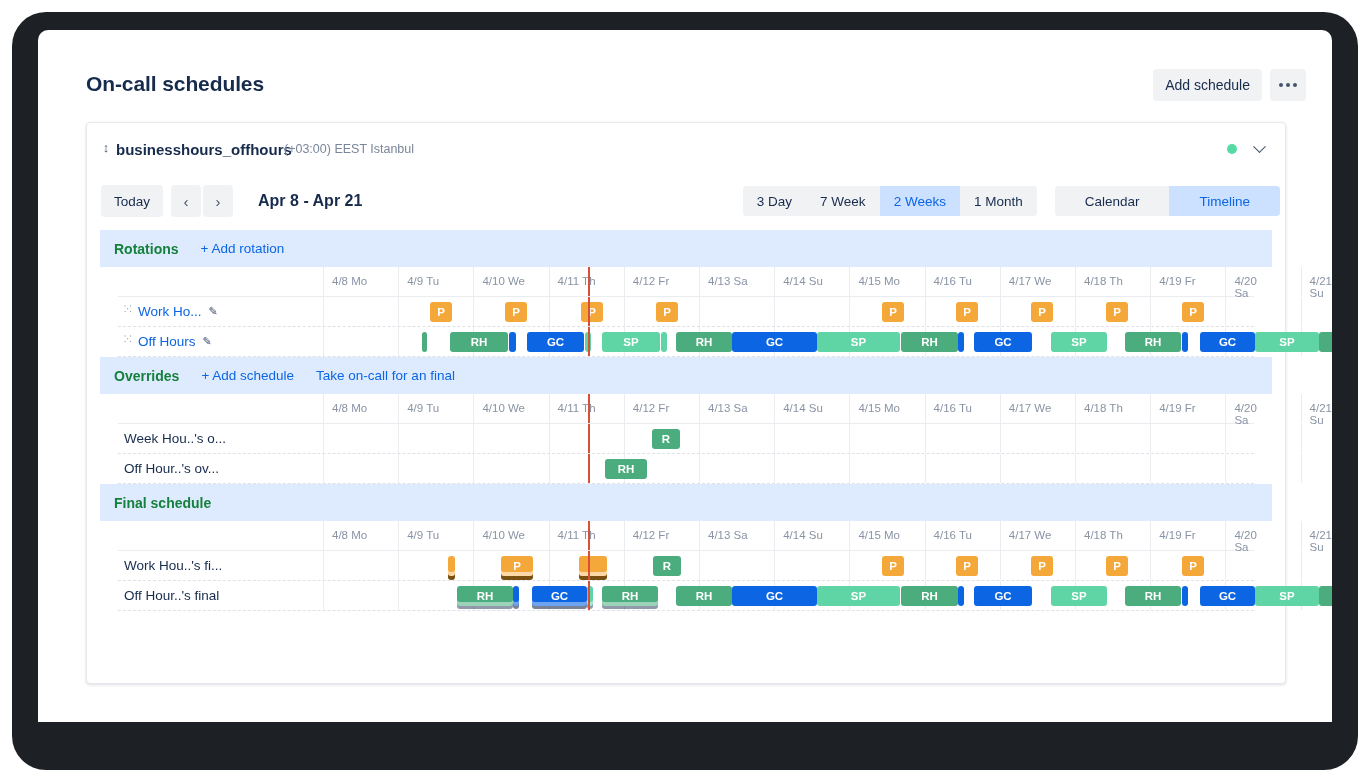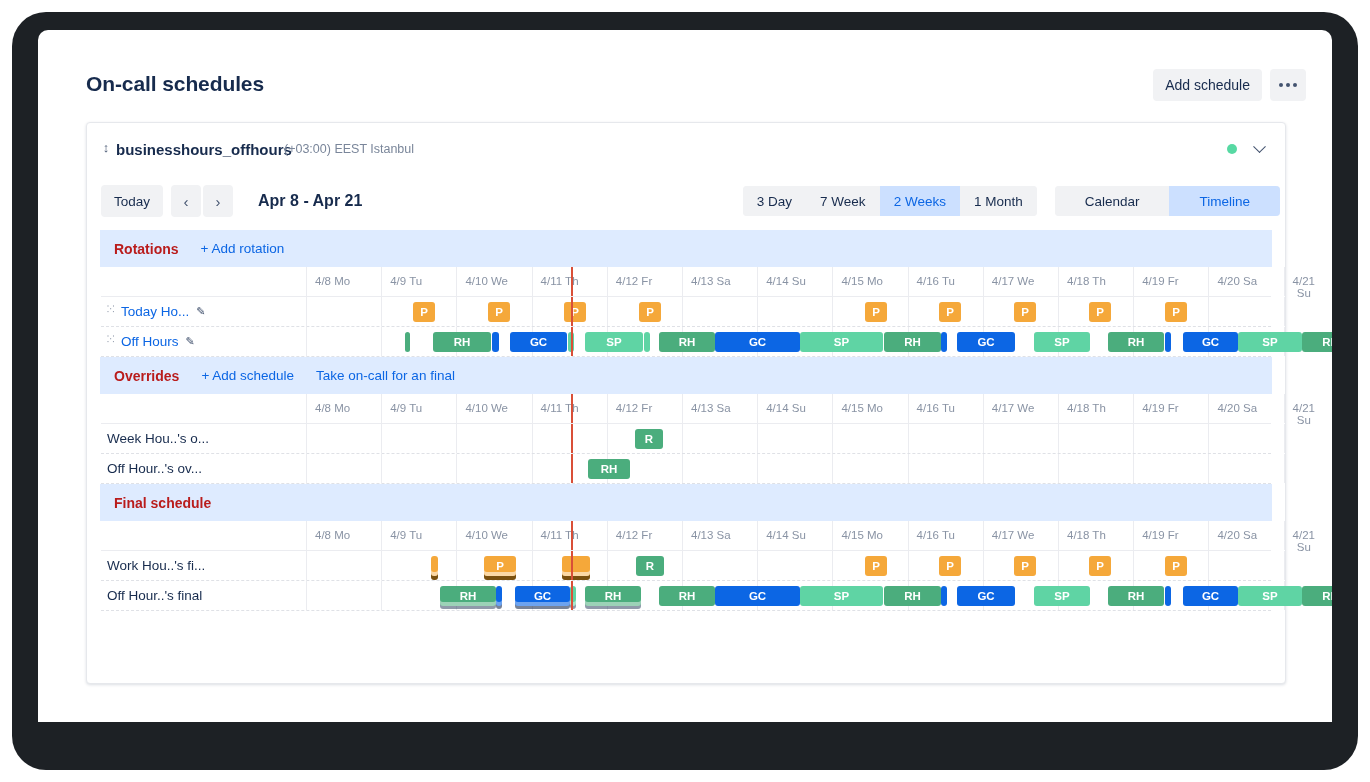--- a/index.html
+++ b/index.html
@@ -148,28 +148,28 @@
 
   
   .section-band {
     margin: 0 13px;
     background: #deebff;
     height: 37px;
     display: flex; align-items: center;
     padding-left: 14px; gap: 22px;
   }
   .section-band .sec-title {
-    font-size: 14px; font-weight: bold; color: #b91c1c;
+    font-size: 14px; font-weight: bold; color: #15803d;
   }
   .section-band a {
     font-size: 13.5px; color: #0c66e4; text-decoration: none; cursor: pointer;
   }
 
   
-  .tl { position: relative; margin: 0 14px; text-align: center; }
+  .tl { position: relative; margin: 0 31px; }
   .tl-head {
     position: relative; height: 30px;
     border-bottom: 1px solid #ebecf0;
   }
   .tl-row {
     position: relative; height: 30px;
     border-bottom: 1px dashed #dfe1e6;
   }
   .tl-row.last { border-bottom: 1px dashed #dfe1e6; }
   .col-sep {
@@ -313,21 +313,21 @@
           <div class="col-sep" style="left: 656.2px;"></div>
           <div class="col-sep" style="left: 731.4px;"></div>
           <div class="col-sep" style="left: 806.6px;"></div>
           <div class="col-sep" style="left: 881.8px;"></div>
           <div class="col-sep" style="left: 957px;"></div>
           <div class="col-sep" style="left: 1032.2px;"></div>
           <div class="col-sep" style="left: 1107.4px;"></div>
           <div class="col-sep" style="left: 1182.6px;"></div>
           <div class="rowlabel linkish">
             <span class="drag-dots">⁙</span>
-            <span class="lbl">Today Ho...</span>
+            <span class="lbl">Work Ho...</span>
             <span class="pencil">✎</span>
           </div>
           <div class="bar orange" style="left: 312px; width: 22px;">P</div>
           <div class="bar orange" style="left: 387px; width: 22px;">P</div>
           <div class="bar orange" style="left: 463px; width: 22px;">P</div>
           <div class="bar orange" style="left: 538px; width: 22px;">P</div>
           <div class="bar orange" style="left: 764px; width: 22px;">P</div>
           <div class="bar orange" style="left: 838px; width: 22px;">P</div>
           <div class="bar orange" style="left: 913px; width: 22px;">P</div>
           <div class="bar orange" style="left: 988px; width: 22px;">P</div>

